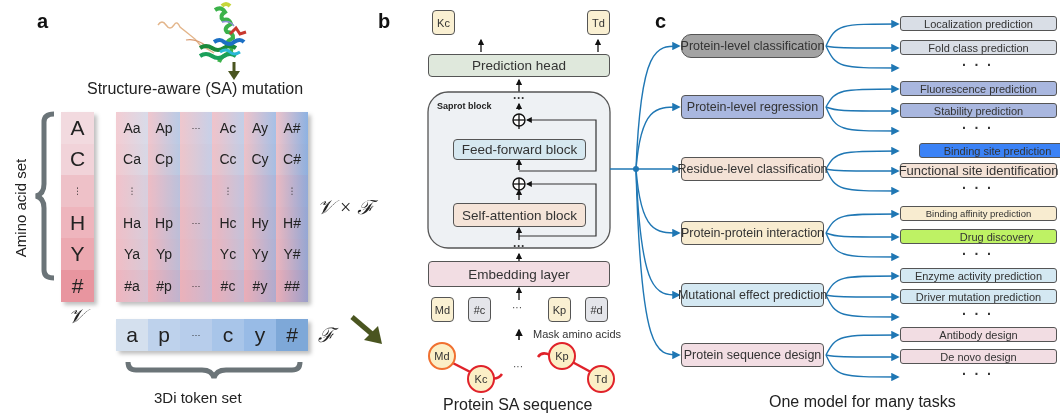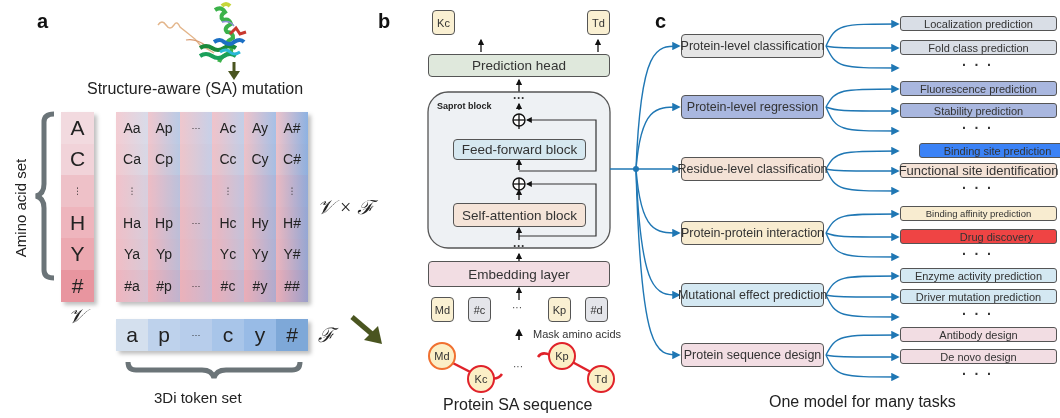--- a/index.html
+++ b/index.html
@@ -223,35 +223,35 @@
     <path d="M636 169 C 641 295, 656 295, 679 295" stroke="#1f77b4" stroke-width="1.4" fill="none" marker-end="url(#bm)"></path>
     <path d="M826 295 C 836 276, 840 276, 898 276" stroke="#1f77b4" stroke-width="1.4" fill="none" marker-end="url(#bm)"></path>
     <path d="M826 295 C 836 297, 840 297, 898 297" stroke="#1f77b4" stroke-width="1.4" fill="none" marker-end="url(#bm)"></path>
     <path d="M826 295 C 836 317, 840 317, 898 317" stroke="#1f77b4" stroke-width="1.4" fill="none" marker-end="url(#bm)"></path>
     <path d="M636 169 C 641 355, 656 355, 679 355" stroke="#1f77b4" stroke-width="1.4" fill="none" marker-end="url(#bm)"></path>
     <path d="M826 355 C 836 335, 840 335, 898 335" stroke="#1f77b4" stroke-width="1.4" fill="none" marker-end="url(#bm)"></path>
     <path d="M826 355 C 836 357, 840 357, 898 357" stroke="#1f77b4" stroke-width="1.4" fill="none" marker-end="url(#bm)"></path>
     <path d="M826 355 C 836 377, 840 377, 898 377" stroke="#1f77b4" stroke-width="1.4" fill="none" marker-end="url(#bm)"></path>
   </svg>
 <div id="c-boxes">
-    <div class="box cat" style="left: 681px; top: 34px; background: #e5e5e5;">Protein-level classification</div>
+    <div class="box cat" style="left: 681px; top: 34px; background: #a3a3a3; border-radius: 10px;">Protein-level classification</div>
     <div class="box task" style="left: 900px; top: 16px; background: rgb(217, 222, 230);">Localization prediction</div>
     <div class="box task" style="left: 900px; top: 40px; background: rgb(217, 222, 230);">Fold class prediction</div>
     <div class="abs ell" style="left: 962px; top: 57px;">· · ·</div>
     <div class="box cat" style="left: 681px; top: 95px; background: rgb(169, 183, 223);">Protein-level regression</div>
     <div class="box task" style="left: 900px; top: 81px; background: rgb(169, 183, 223);">Fluorescence prediction</div>
     <div class="box task" style="left: 900px; top: 103px; background: rgb(169, 183, 223);">Stability prediction</div>
     <div class="abs ell" style="left: 962px; top: 120px;">· · ·</div>
     <div class="box cat" style="left: 681px; top: 157px; background: rgb(244, 226, 214);">Residue-level classification</div>
     <div class="box task" style="left: 900px; top: 143px; background: #3b82f6; margin-left: 19px;">Binding site prediction</div>
     <div class="box task" style="left: 900px; top: 163px; background: rgb(244, 226, 214); font-size: 13px;">Functional site identification</div>
     <div class="abs ell" style="left: 962px; top: 180px;">· · ·</div>
     <div class="box cat" style="left: 681px; top: 221px; background: rgb(248, 236, 208);">Protein-protein interaction</div>
     <div class="box task" style="left: 900px; top: 206px; background: rgb(248, 236, 208); font-size: 9.5px;">Binding affinity prediction</div>
-    <div class="box task" style="left: 900px; top: 229px; background: #ef4444; padding-left: 36px;">Drug discovery</div>
+    <div class="box task" style="left: 900px; top: 229px; background: #bef264; padding-left: 36px;">Drug discovery</div>
     <div class="abs ell" style="left: 962px; top: 246px;">· · ·</div>
     <div class="box cat" style="left: 681px; top: 283px; background: rgb(212, 232, 242);">Mutational effect prediction</div>
     <div class="box task" style="left: 900px; top: 268px; background: rgb(212, 232, 242);">Enzyme activity prediction</div>
     <div class="box task" style="left: 900px; top: 289px; background: rgb(212, 232, 242);">Driver mutation prediction</div>
     <div class="abs ell" style="left: 962px; top: 306px;">· · ·</div>
     <div class="box cat" style="left: 681px; top: 343px; background: rgb(242, 221, 227);">Protein sequence design</div>
     <div class="box task" style="left: 900px; top: 327px; background: rgb(242, 221, 227);">Antibody design</div>
     <div class="box task" style="left: 900px; top: 349px; background: rgb(242, 221, 227);">De novo design</div>
     <div class="abs ell" style="left: 962px; top: 366px;">· · ·</div>
   </div>

